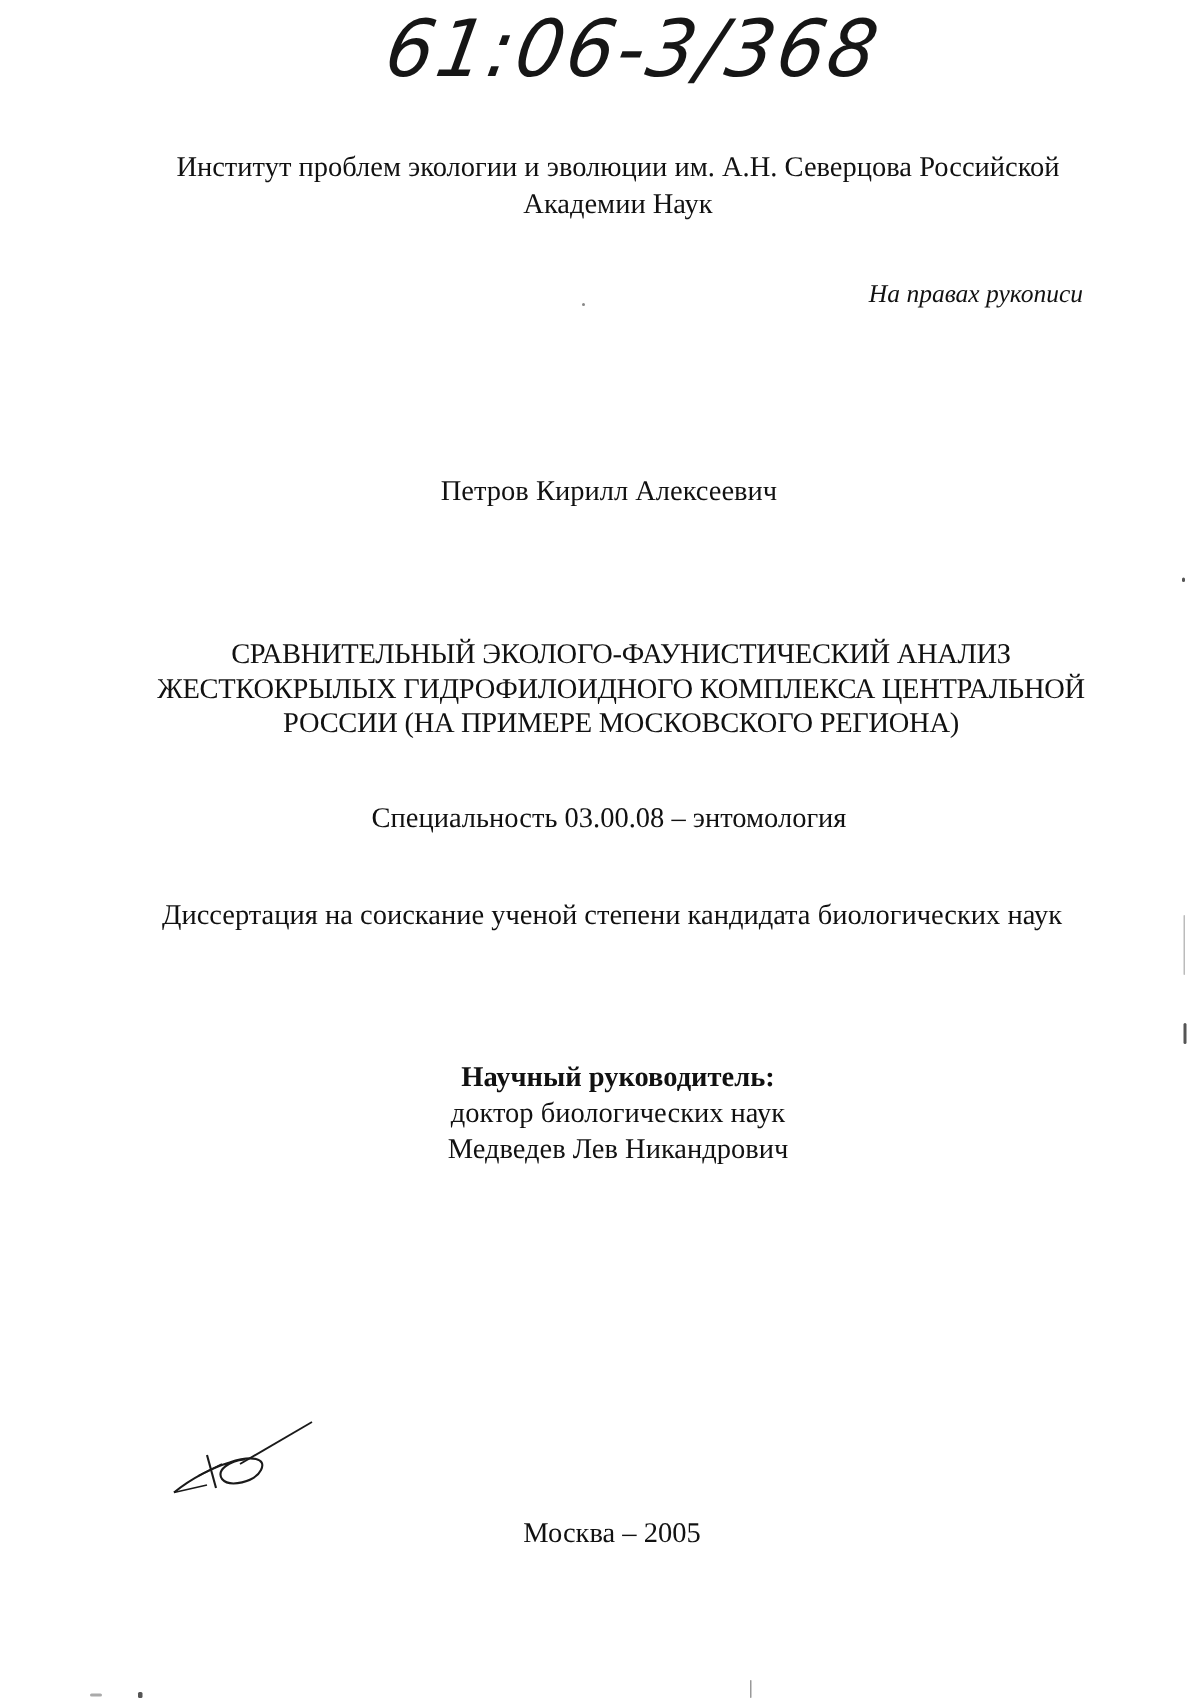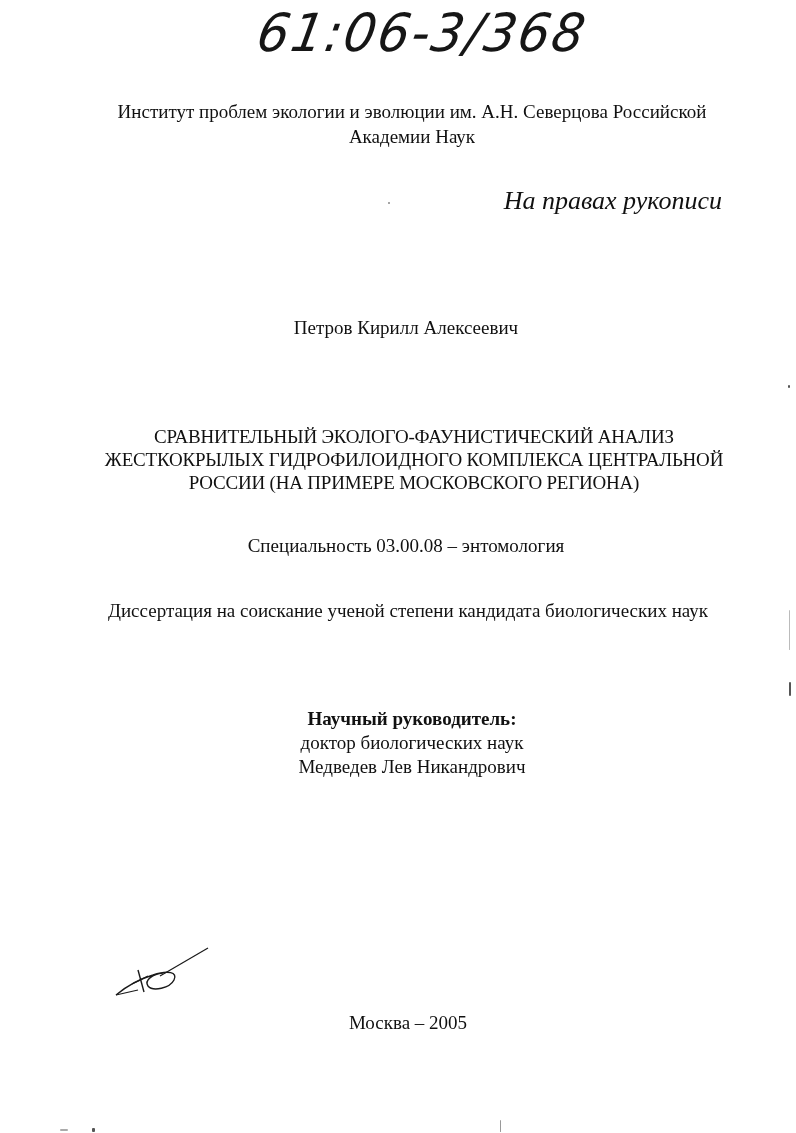--- a/index.html
+++ b/index.html
@@ -42,21 +42,21 @@
     .institute {
       top: 99px;
       font-size: 19px;
       line-height: 25px;
       left: 14px;
     }
     .rights {
       position: absolute;
       right: 74px;
       top: 186px;
-      font-size: 26px;
+      font-size: 17px;
       font-style: italic;
     }
     .author {
       top: 317px;
       font-size: 19px;
       left: 8px;
     }
     .title {
       top: 425px;
       font-size: 19px;

